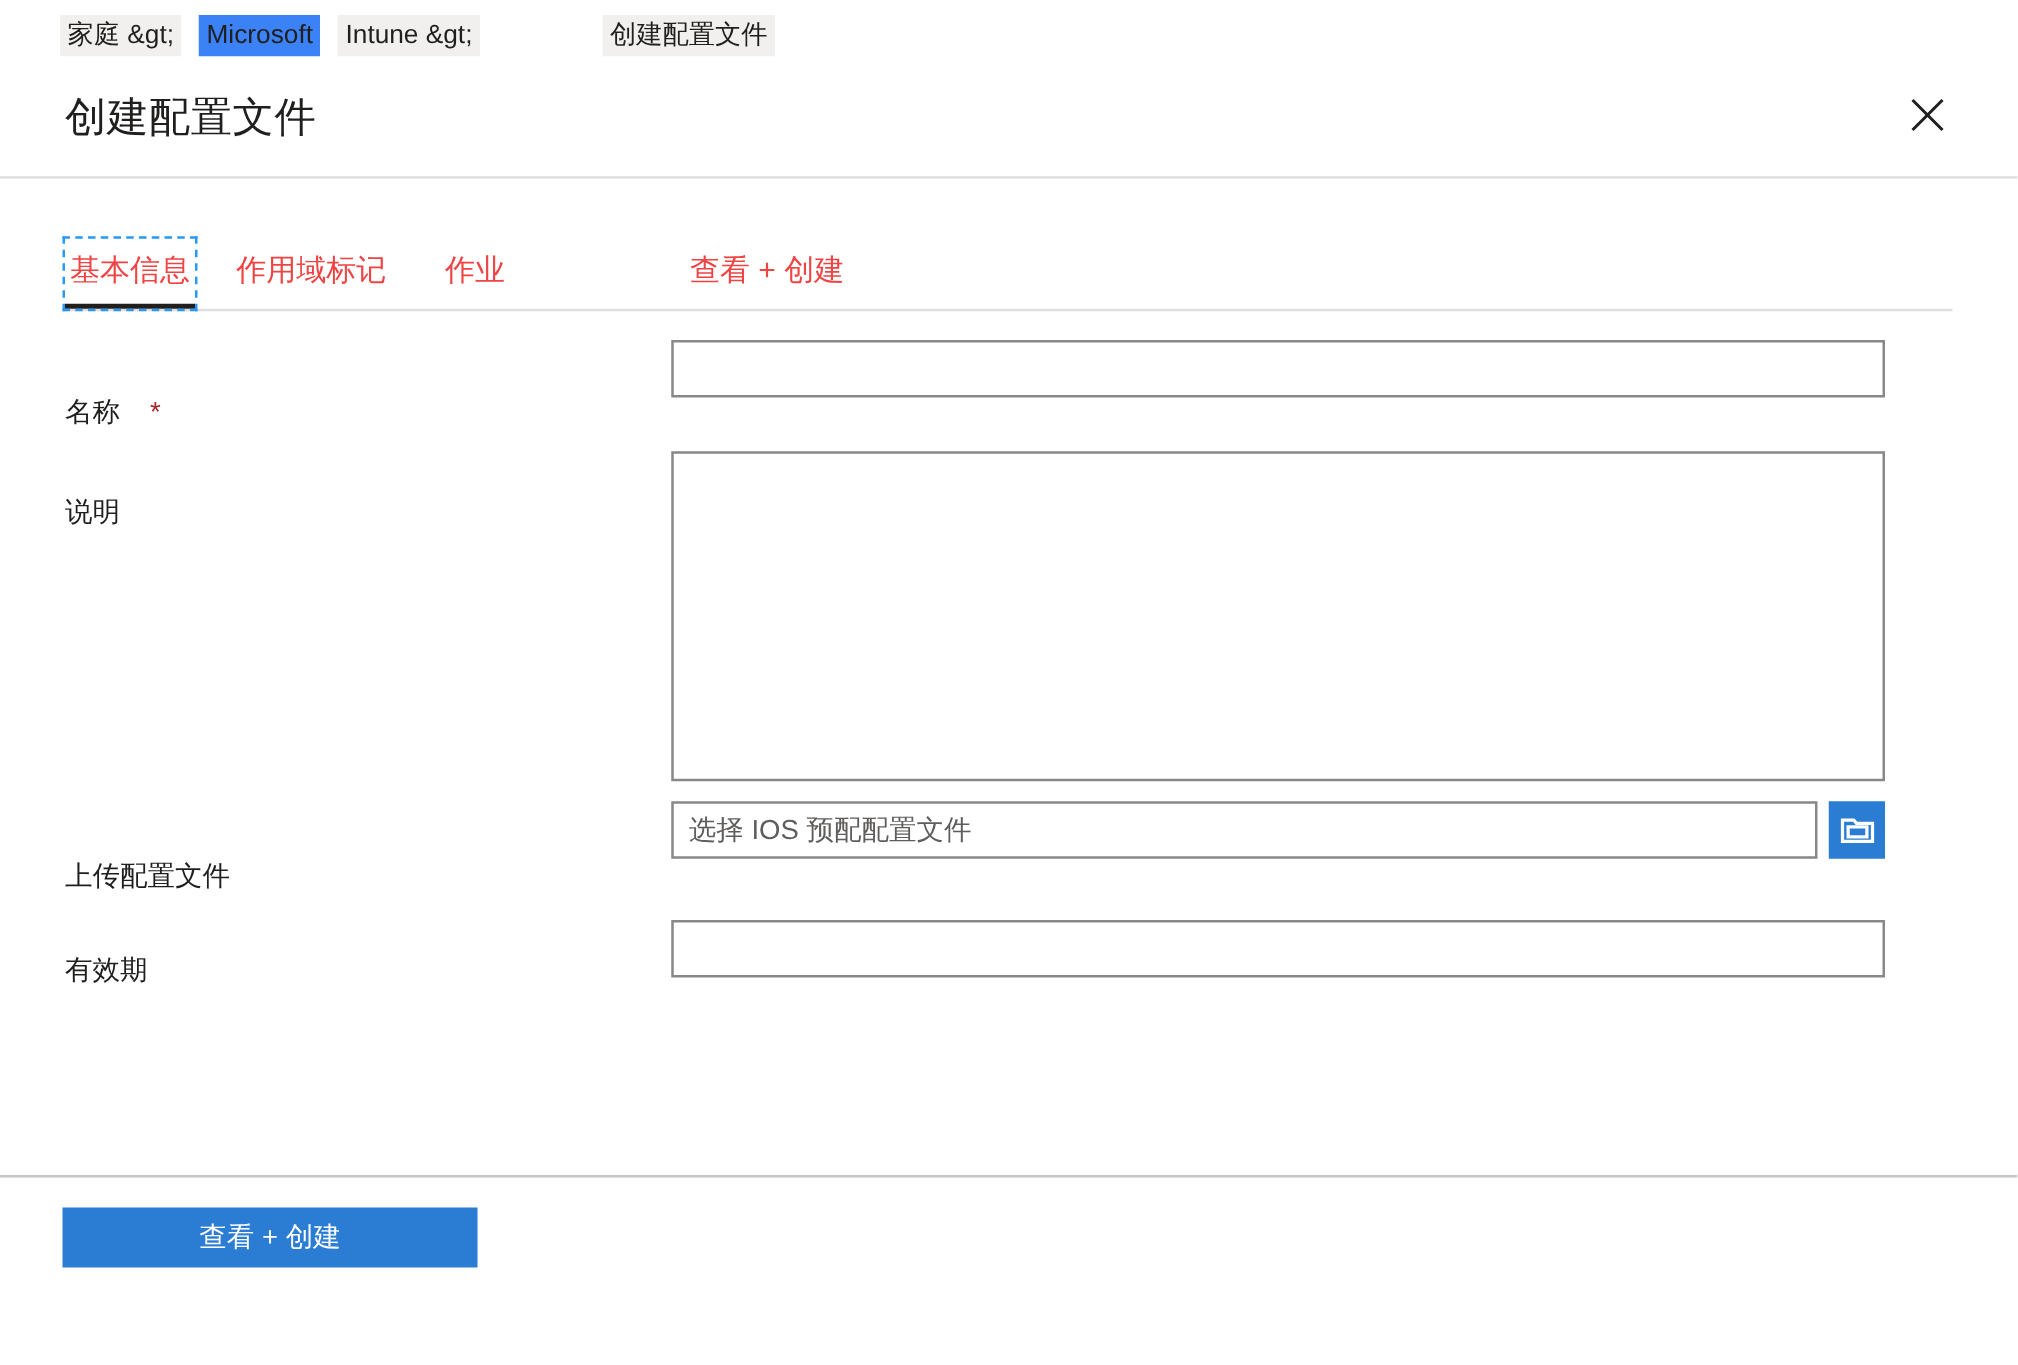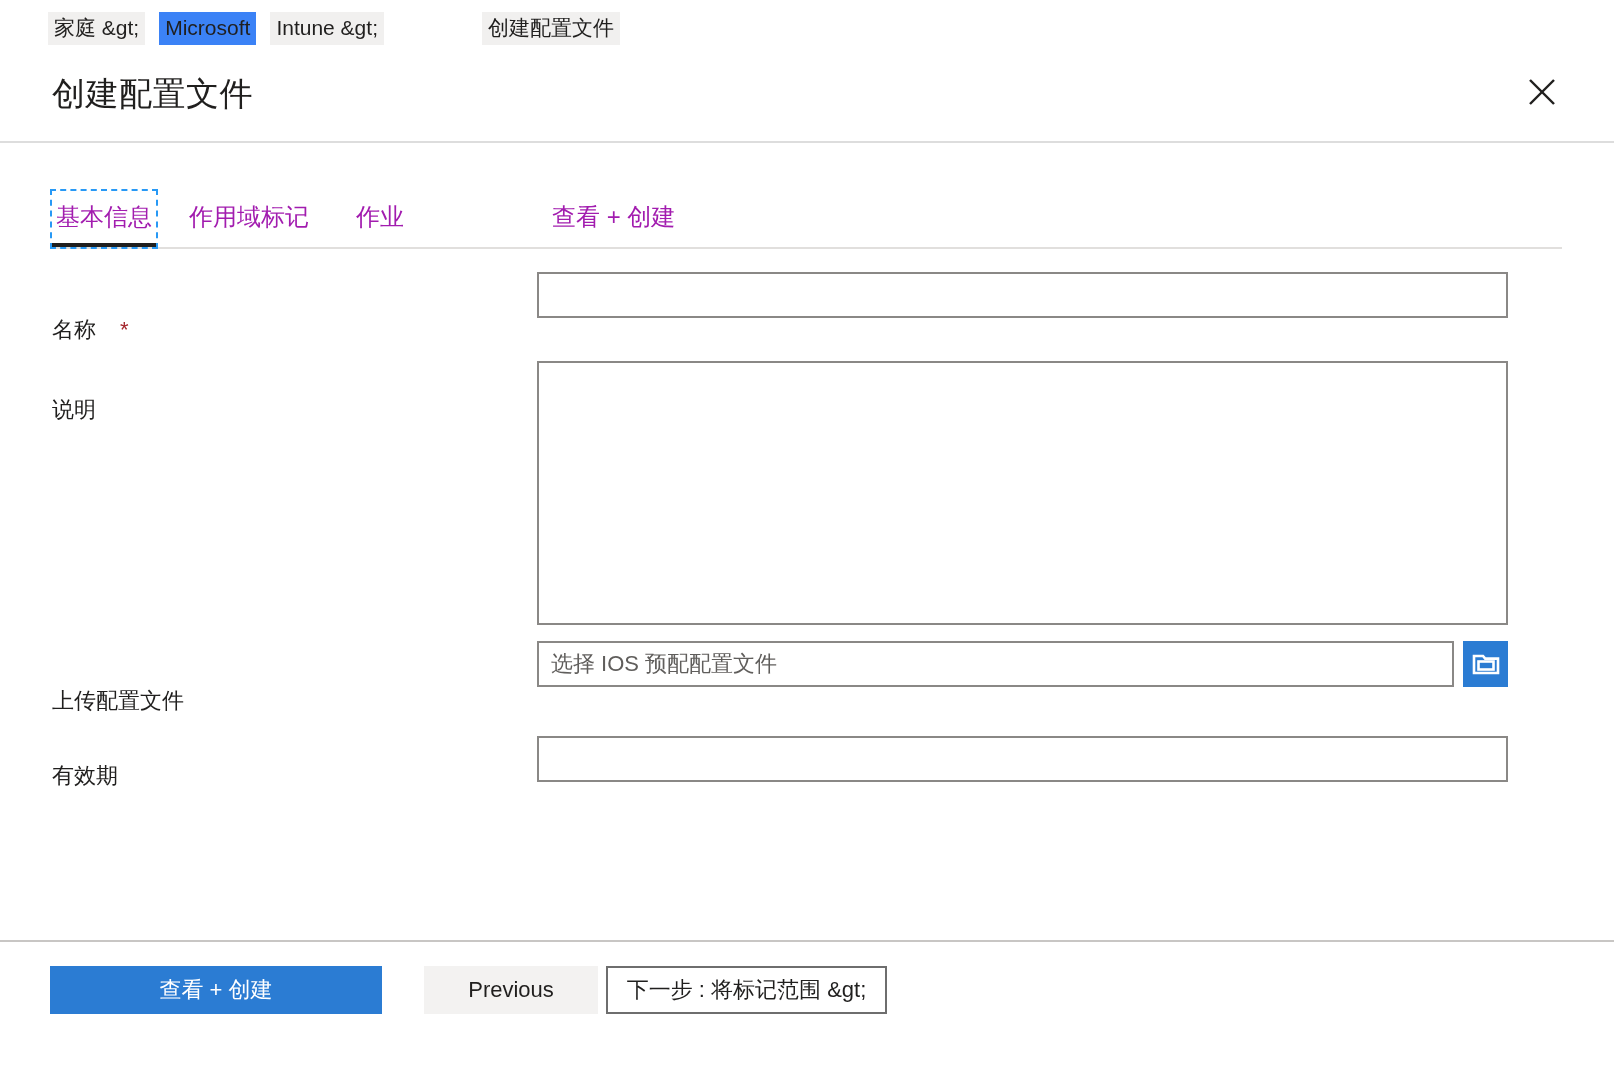--- a/index.html
+++ b/index.html
@@ -101,21 +101,21 @@
     width: 1510px;
     height: 58px;
     border-bottom: 2px solid #e1dfdd;
     box-sizing: border-box;
   }
   .tab {
     position: absolute;
     top: 0;
     font-size: 24px;
     line-height: 52px;
-    color: #a21caf;
+    color: #ef4444;
     padding: 0 4px;
     cursor: pointer;
     background: transparent;
     border: none;
     font-family: inherit;
     white-space: nowrap;
   }
   .tab-0 { left: 0px; }
   .tab-1 { left: 133px; }
   .tab-2 { left: 300px; text-align: right; }
@@ -291,17 +291,15 @@
       </button>
 
       <div class="field-label label-validity">有效期</div>
       <input class="tbox" id="validity-input" type="text" placeholder="" style="">
 
     </div>
   </div>
 
   <div class="footer">
     <button class="btn btn-primary">查看 + 创建</button>
-    <button class="btn btn-secondary">Previous</button>
-    <button class="btn btn-outline">下一步 : 将标记范围 &amp;gt;</button>
   </div>
 
 </div>
 
 </body></html>

